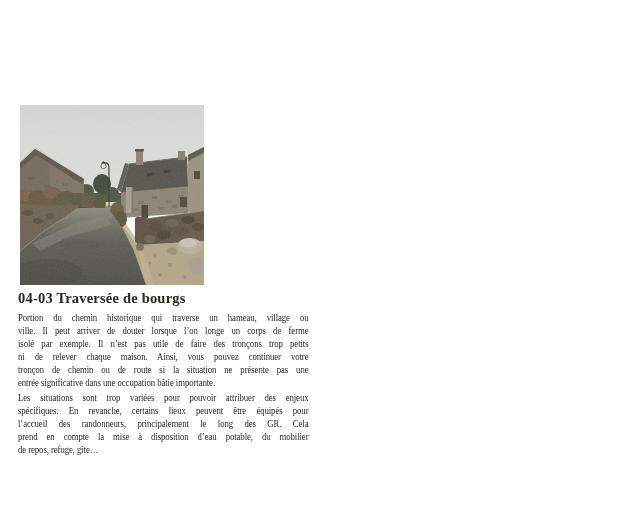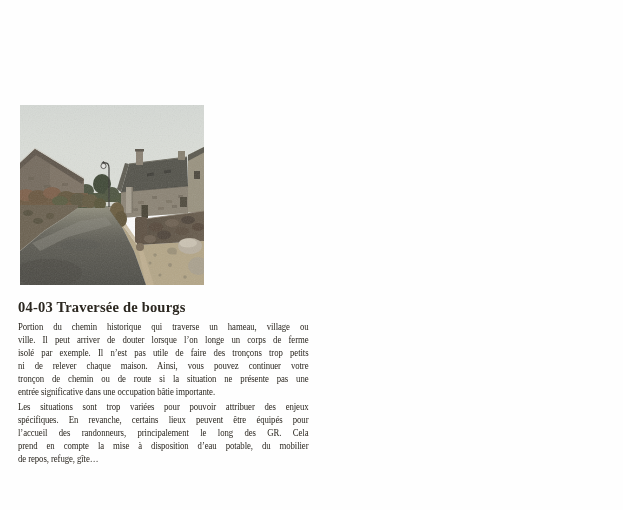--- a/index.html
+++ b/index.html
@@ -5,21 +5,21 @@
   html,body{margin:0;padding:0;}
   body{
     width:623px;height:510px;background:#fefefe;position:relative;overflow:hidden;
     font-family:"Liberation Serif","DejaVu Serif",serif;
   }
   .photo-frame{
     position:absolute;left:20px;top:105px;width:184px;height:180px;margin:0;
   }
   .photo-frame svg{display:block;width:184px;height:180px;}
   .content{
-    position:absolute;left:18px;top:299px;width:292px;
+    position:absolute;left:18px;top:290px;width:292px;
   }
   .page-title{
     margin:0;font-size:14.5px;line-height:16px;font-weight:600;
     color:#2b2720;letter-spacing:.2px;
   }
   .body-text{
     margin-top:5px;width:345px;transform:scaleX(0.842);transform-origin:0 0;
     font-size:10.4px;line-height:13px;color:#2a261f;letter-spacing:-0.1px;
   }
   .para{margin:0;}

